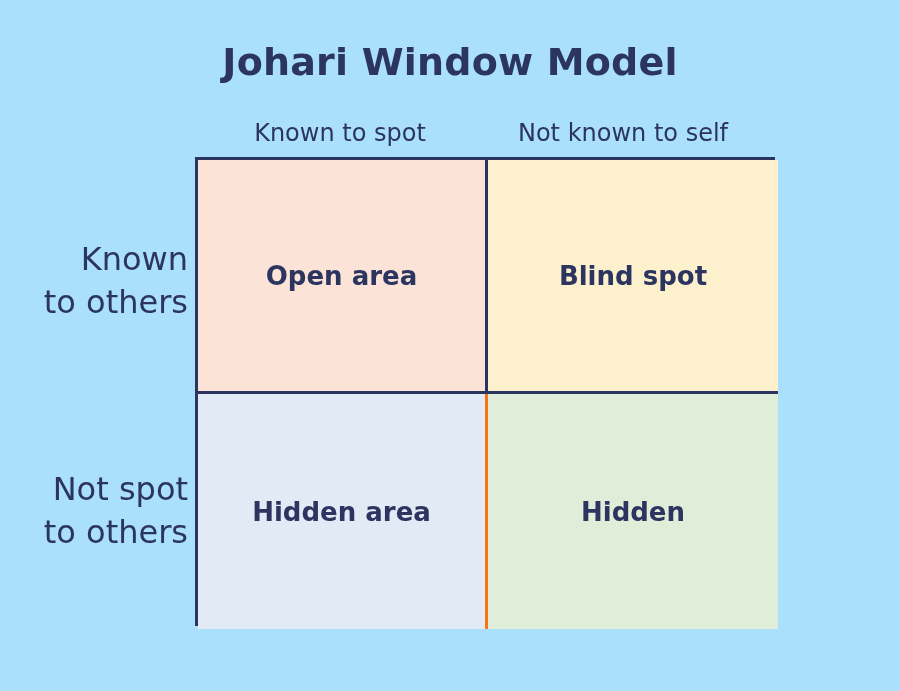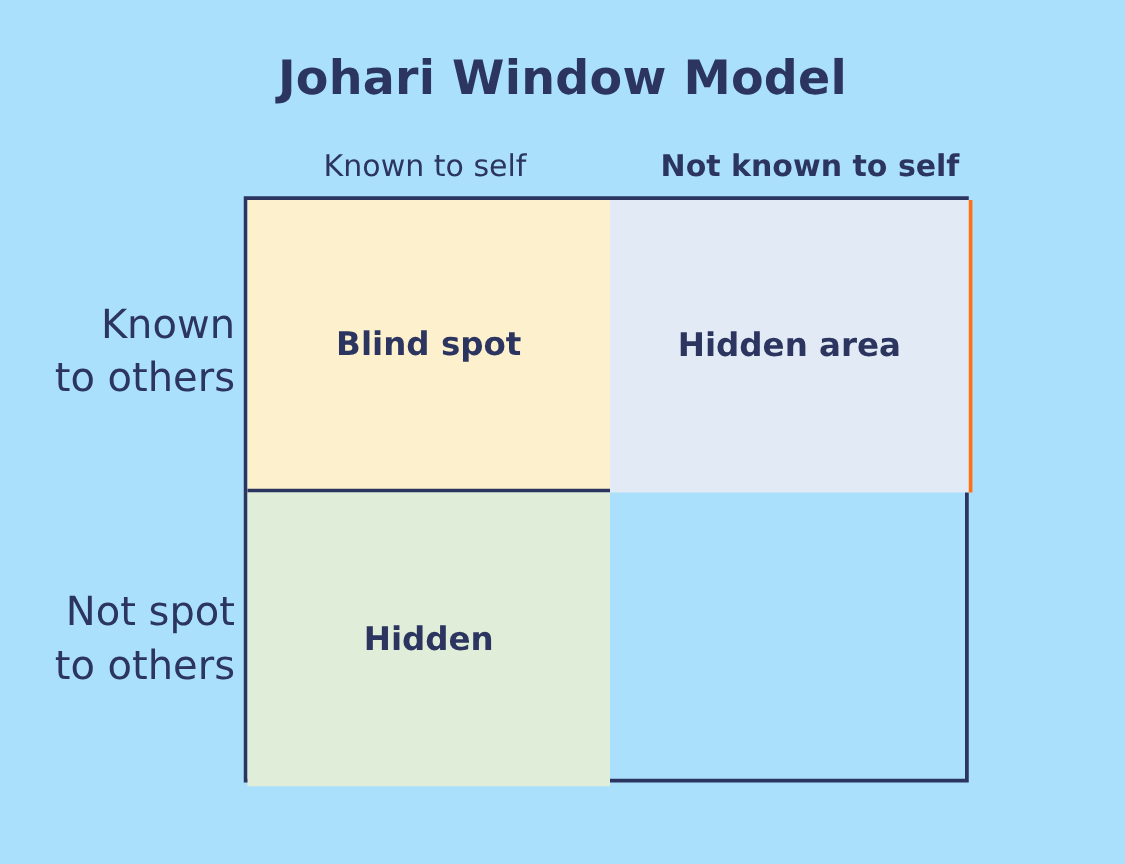--- a/index.html
+++ b/index.html
@@ -31,21 +31,21 @@
   }
   .col-header {
     position: absolute;
     top: 119px;
     font-size: 24px;
     color: #2c3560;
     text-align: center;
     font-weight: normal;
   }
   .col-header-1 { left: 195px; width: 290px; }
-  .col-header-2 { left: 503px; width: 290px; font-weight: bold; }
+  .col-header-2 { left: 478px; width: 290px; }
 
   .row-header {
     position: absolute;
     right: 712px;
     font-size: 32px;
     color: #2c3560;
     text-align: right;
     line-height: 1.33;
     font-weight: normal;
   }
@@ -90,34 +90,37 @@
     background: #e0edd9;
   }
 </style>
 </head>
 <body>
 
 <div class="canvas">
 
   <div class="title">Johari Window Model</div>
 
-  <div class="col-header col-header-1">Known to self</div>
+  <div class="col-header col-header-1">Known to spot</div>
   <div class="col-header col-header-2">Not known to self</div>
 
   <div class="row-header row-header-1">
     <div>Known</div>
     <div>to others</div>
   </div>
 
   <div class="row-header row-header-2">
     <div>Not spot</div>
     <div>to others</div>
   </div>
 
   <div class="grid">
+    <div class="cell cell-open">
+      <span>Open area</span>
+    </div>
     <div class="cell cell-blind">
       <span>Blind spot</span>
     </div>
     <div class="cell cell-hidden">
       <span>Hidden area</span>
     </div>
     <div class="cell cell-unknown">
       <span>Hidden</span>
     </div>
   </div>

